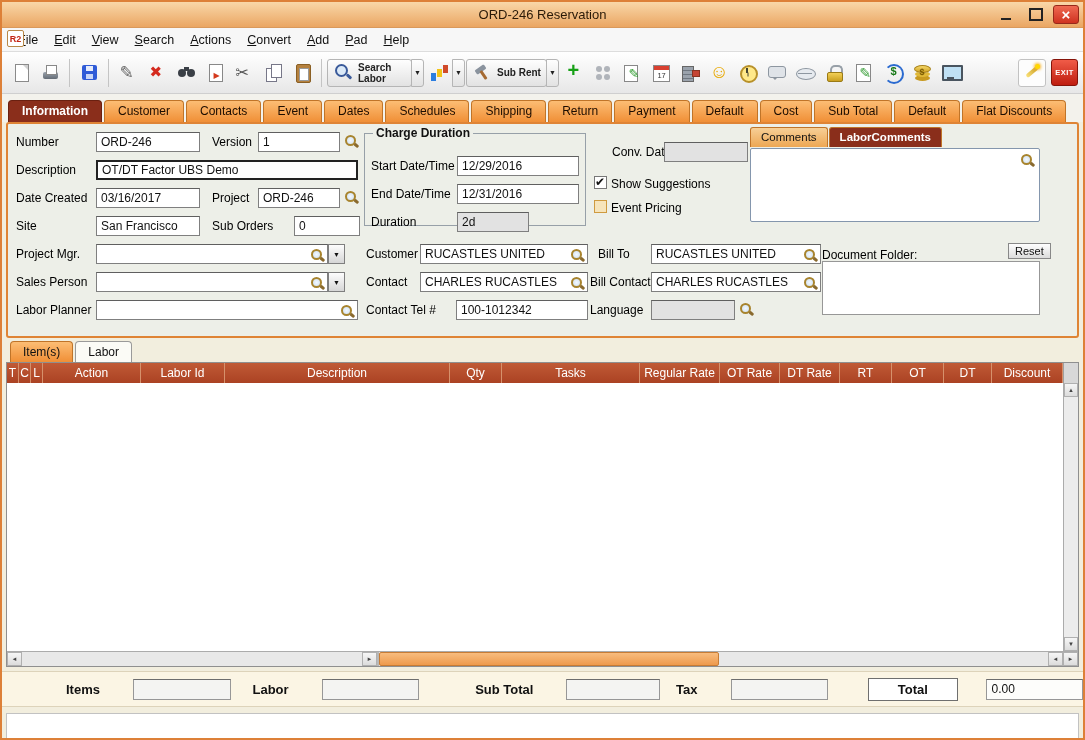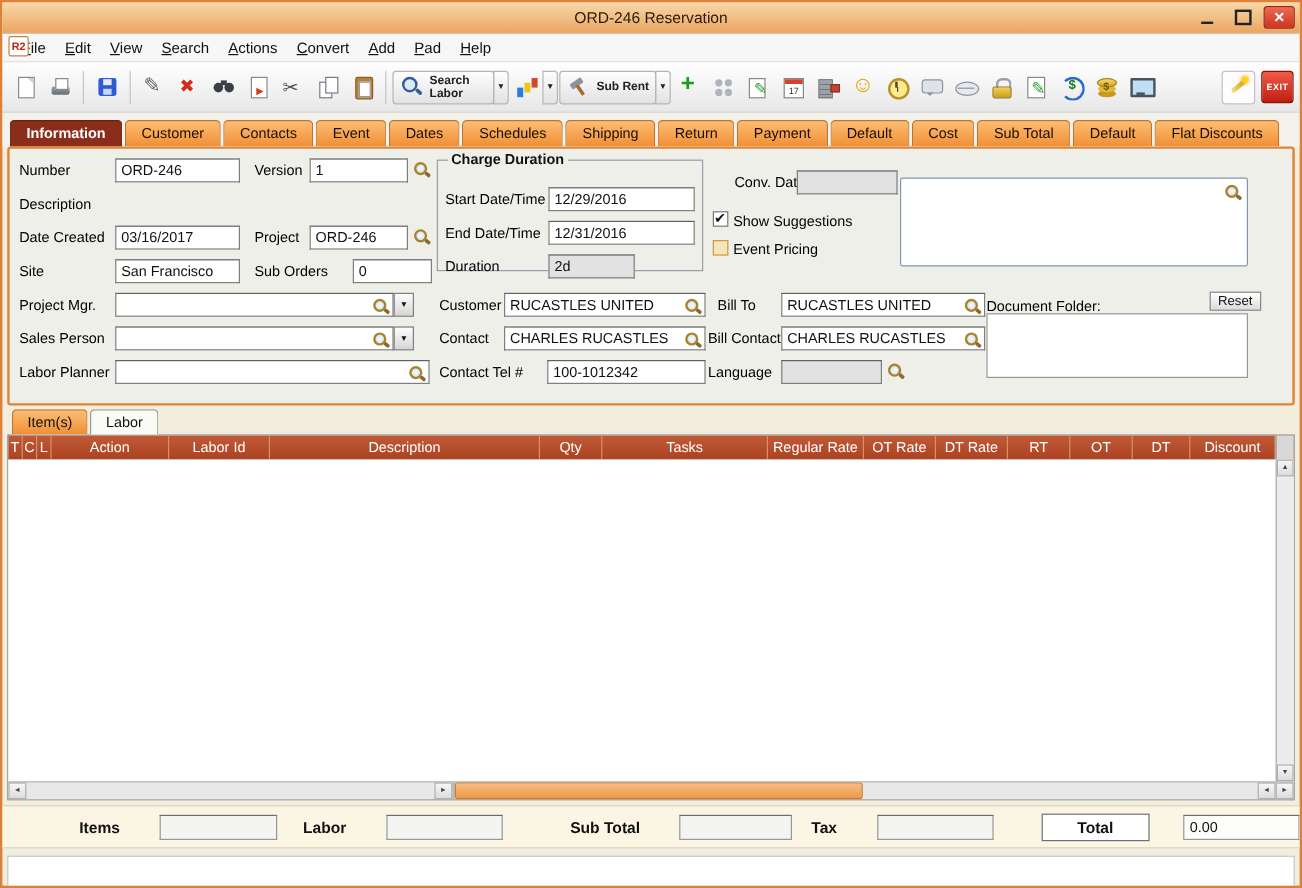--- a/index.html
+++ b/index.html
@@ -335,20 +335,21 @@
 
   <div class="panel">
 
     <span class="lbl" style="left:8px;top:11px">Number</span>
     <div class="fld" style="left:88px;top:8px;width:104px">ORD-246</div>
     <span class="lbl" style="left:204px;top:11px">Version</span>
     <div class="fld" style="left:250px;top:8px;width:82px">1</div>
     <span class="mag" style="left:336px;top:10px"></span>
 
     <span class="lbl" style="left:8px;top:39px">Description</span>
+    <div class="fld dark" style="left:88px;top:36px;width:262px">OT/DT Factor UBS Demo</div>
 
     <span class="lbl" style="left:8px;top:67px">Date Created</span>
     <div class="fld" style="left:88px;top:64px;width:104px">03/16/2017</div>
     <span class="lbl" style="left:204px;top:67px">Project</span>
     <div class="fld" style="left:250px;top:64px;width:82px">ORD-246</div>
     <span class="mag" style="left:336px;top:66px"></span>
 
     <span class="lbl" style="left:8px;top:95px">Site</span>
     <div class="fld" style="left:88px;top:92px;width:104px">San Francisco</div>
     <span class="lbl" style="left:204px;top:95px">Sub Orders</span>
@@ -413,20 +414,24 @@
       <span>CHARLES RUCASTLES</span>
       <span class="mag in"></span>
     </div>
 
     <span class="lbl" style="left:358px;top:179px">Contact Tel #</span>
     <div class="fld" style="left:448px;top:176px;width:132px">100-1012342</div>
     <span class="lbl" style="left:582px;top:179px">Language</span>
     <div class="fld gray" style="left:643px;top:176px;width:84px"></div>
     <span class="mag" style="left:731px;top:178px"></span>
 
+    <div class="ctabs" style="left:742px;top:3px">
+        <div class="ctab">Comments</div>
+        <div class="ctab active">LaborComments</div>
+      </div>
     <div class="cbox" style="left:742px;top:24px;width:290px;height:74px">
       <span></span>
       <span class="mag in" style="right:4px;top:4px"></span>
     </div>
 
     <span class="lbl" style="left:814px;top:124px">Document Folder:</span>
     <div class="reset-btn" style="left:1000px;top:119px">Reset</div>
     <div class="docbox" style="left:814px;top:137px;width:218px;height:54px"></div>
   </div>
 

